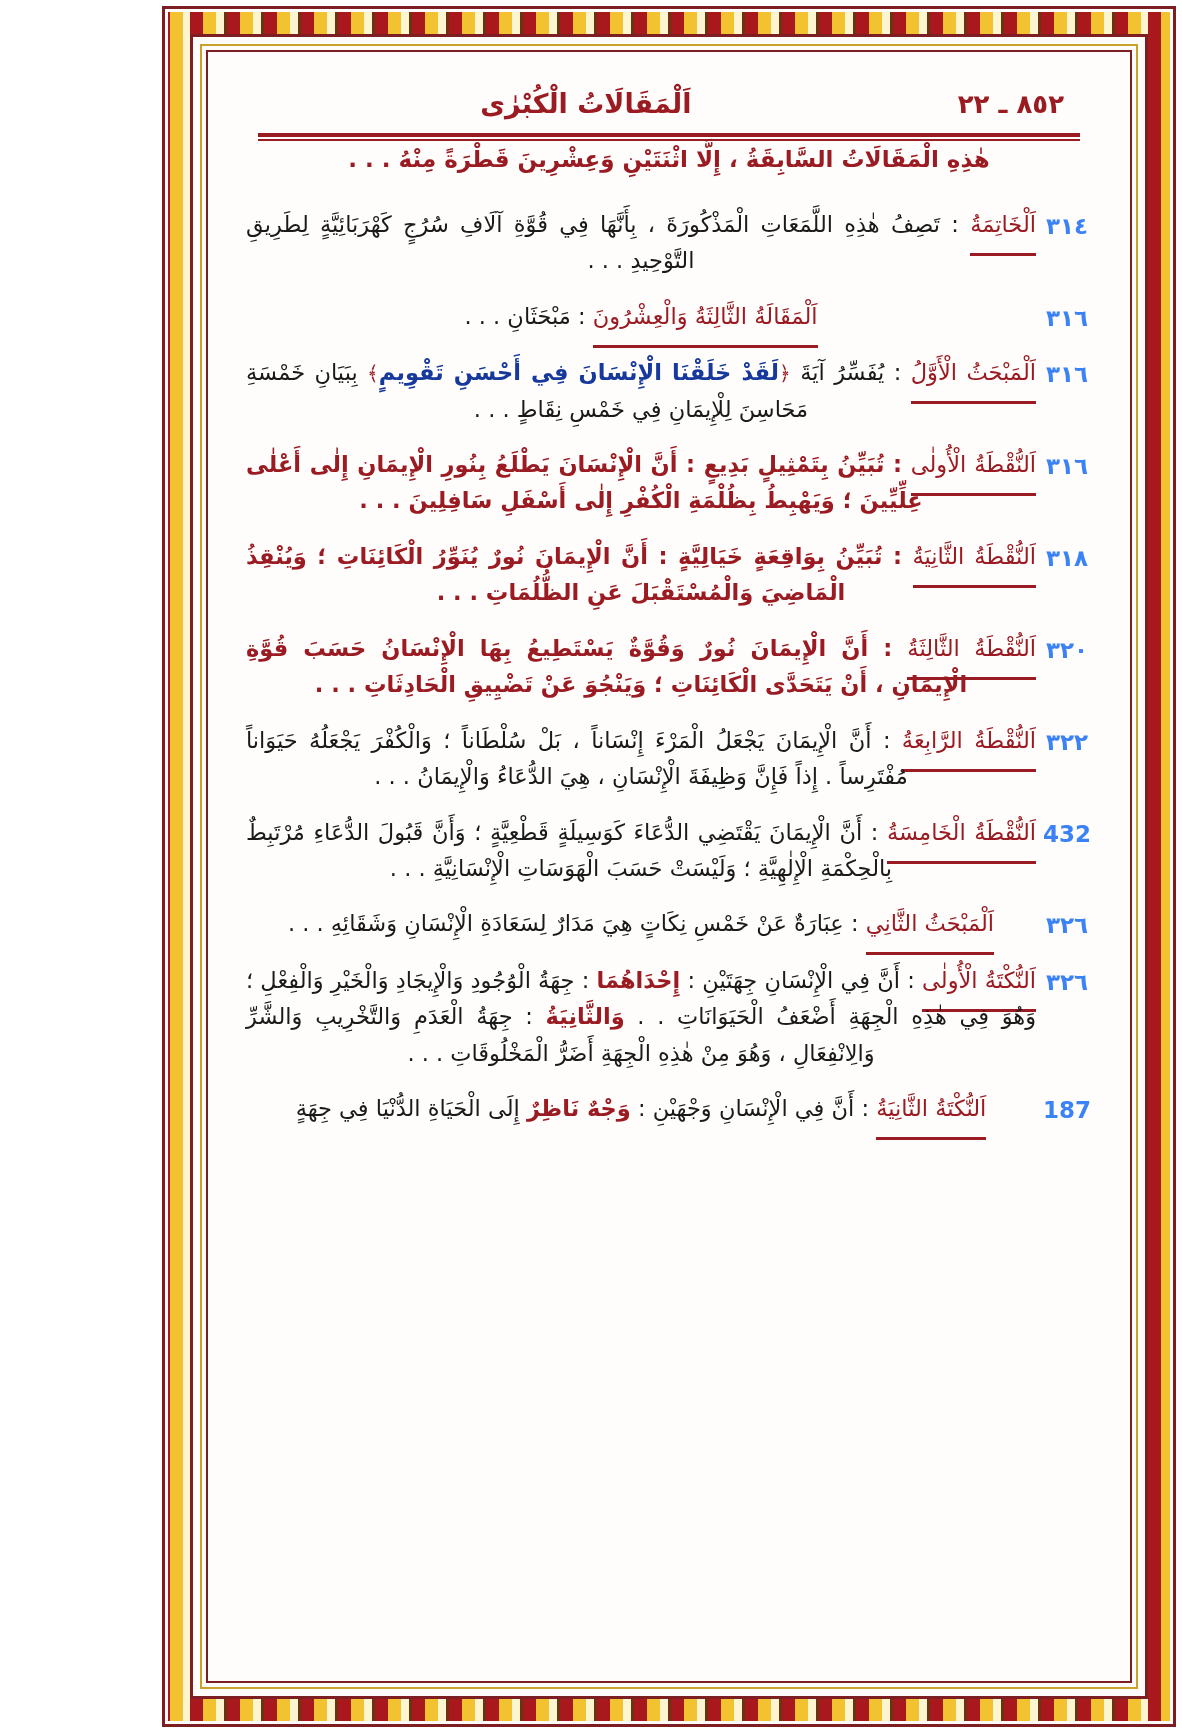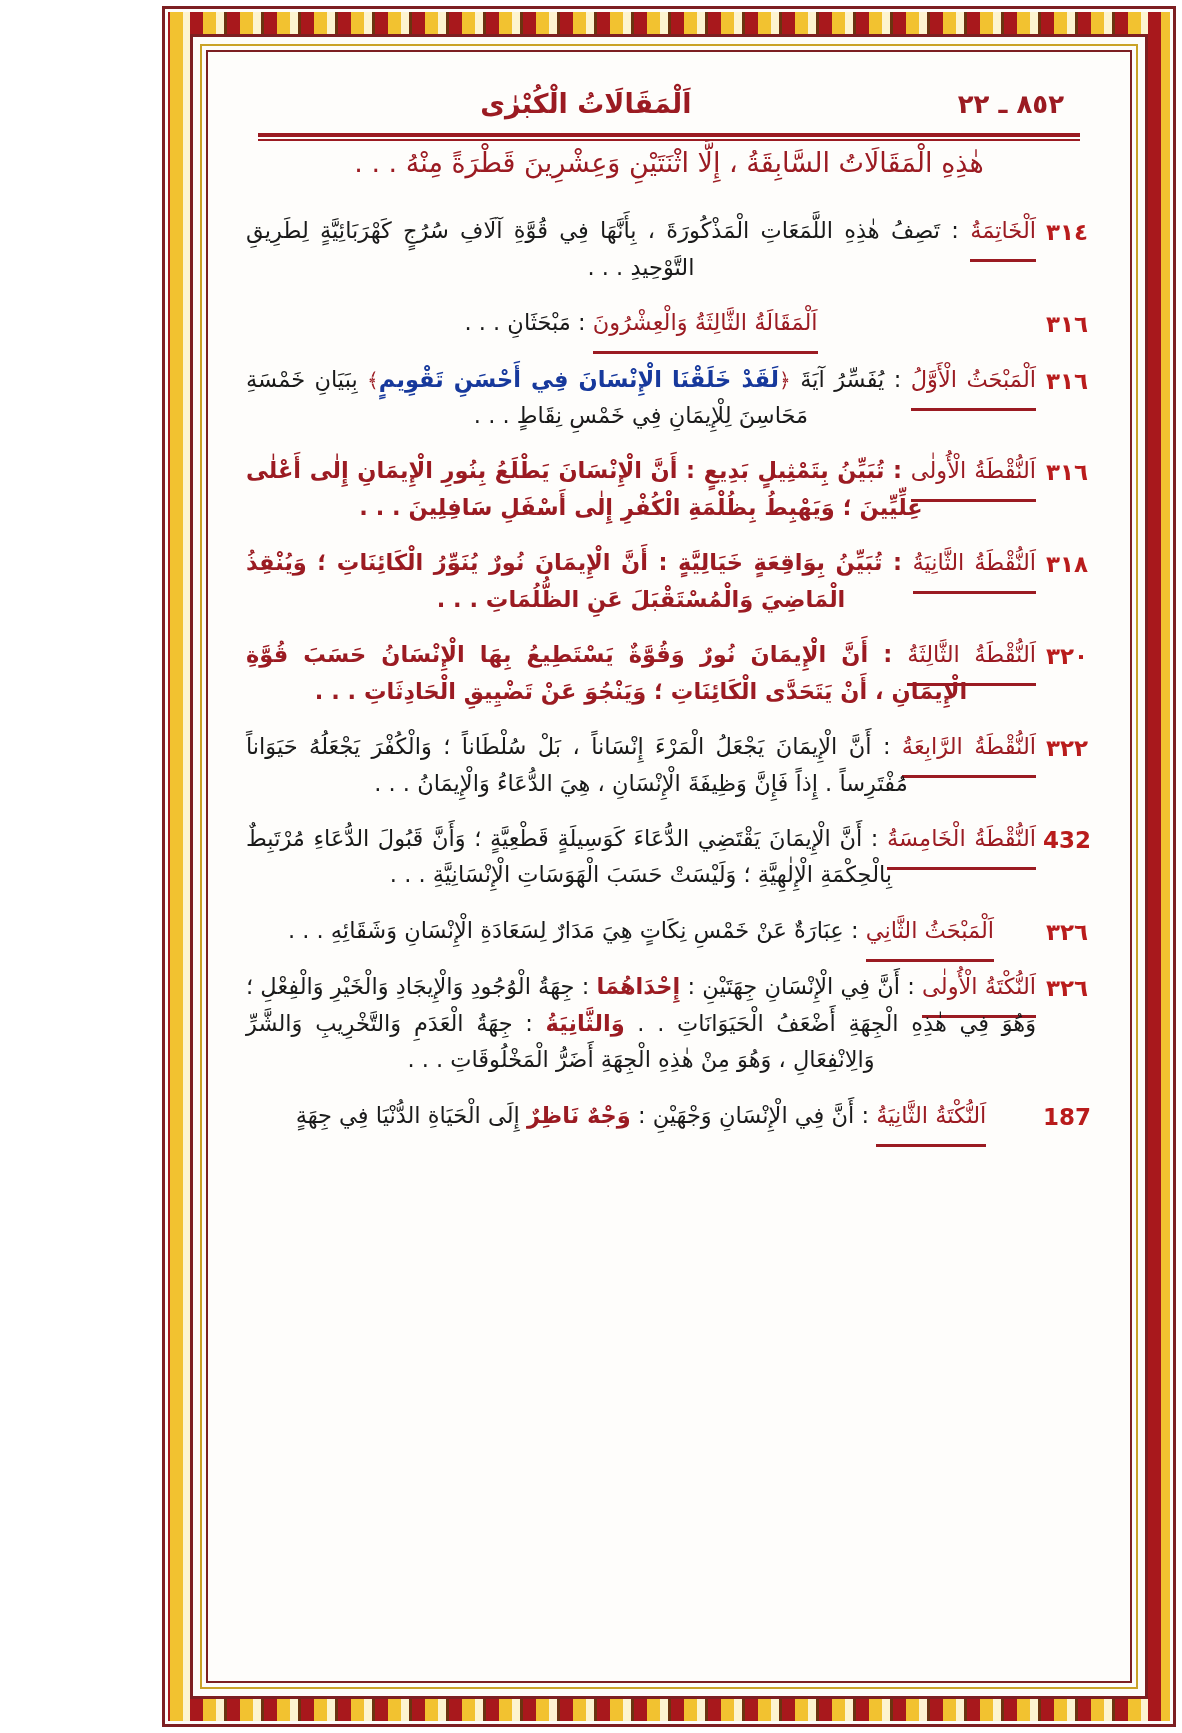--- a/index.html
+++ b/index.html
@@ -118,21 +118,21 @@
 
   .entry {
     display: flex;
     flex-direction: row;
     align-items: flex-start;
     margin-bottom: 19px;
   }
 
   .entry-num {
     flex: 0 0 62px;
-    color: #b91c1c;
+    color: #3b82f6;
     font-size: 23px;
     font-weight: bold;
     text-align: center;
     padding-top: 3px;
     direction: rtl;
     line-height: 1.5;
   }
 
   .entry-body {
     flex: 1 1 auto;
@@ -140,22 +140,22 @@
     line-height: 1.62;
     color: #1a1a1a;
     text-align: justify;
     text-align-last: center;
     direction: rtl;
     padding-left: 6px;
   }
 
   .intro-line {
     color: #9b1b22;
-    font-weight: normal;
-    font-size: 27px;
+    font-weight: bold;
+    font-size: 23px;
     text-align: center;
     direction: rtl;
     margin-bottom: 28px;
     line-height: 1.6;
   }
 
   .hd {
     color: #9b1b22;
     font-weight: normal;
     border-bottom: 3px solid #9b1b22;

